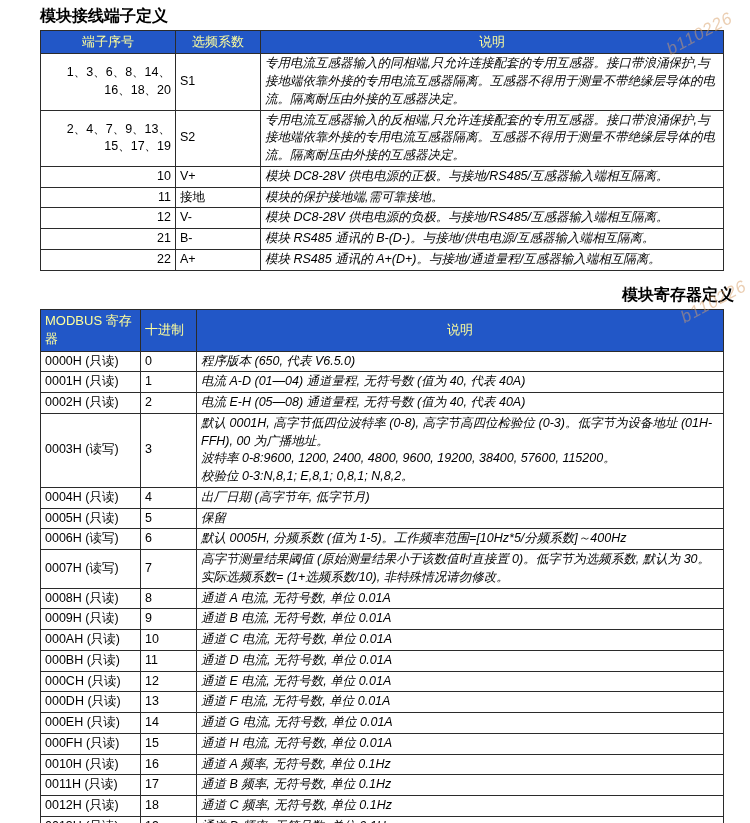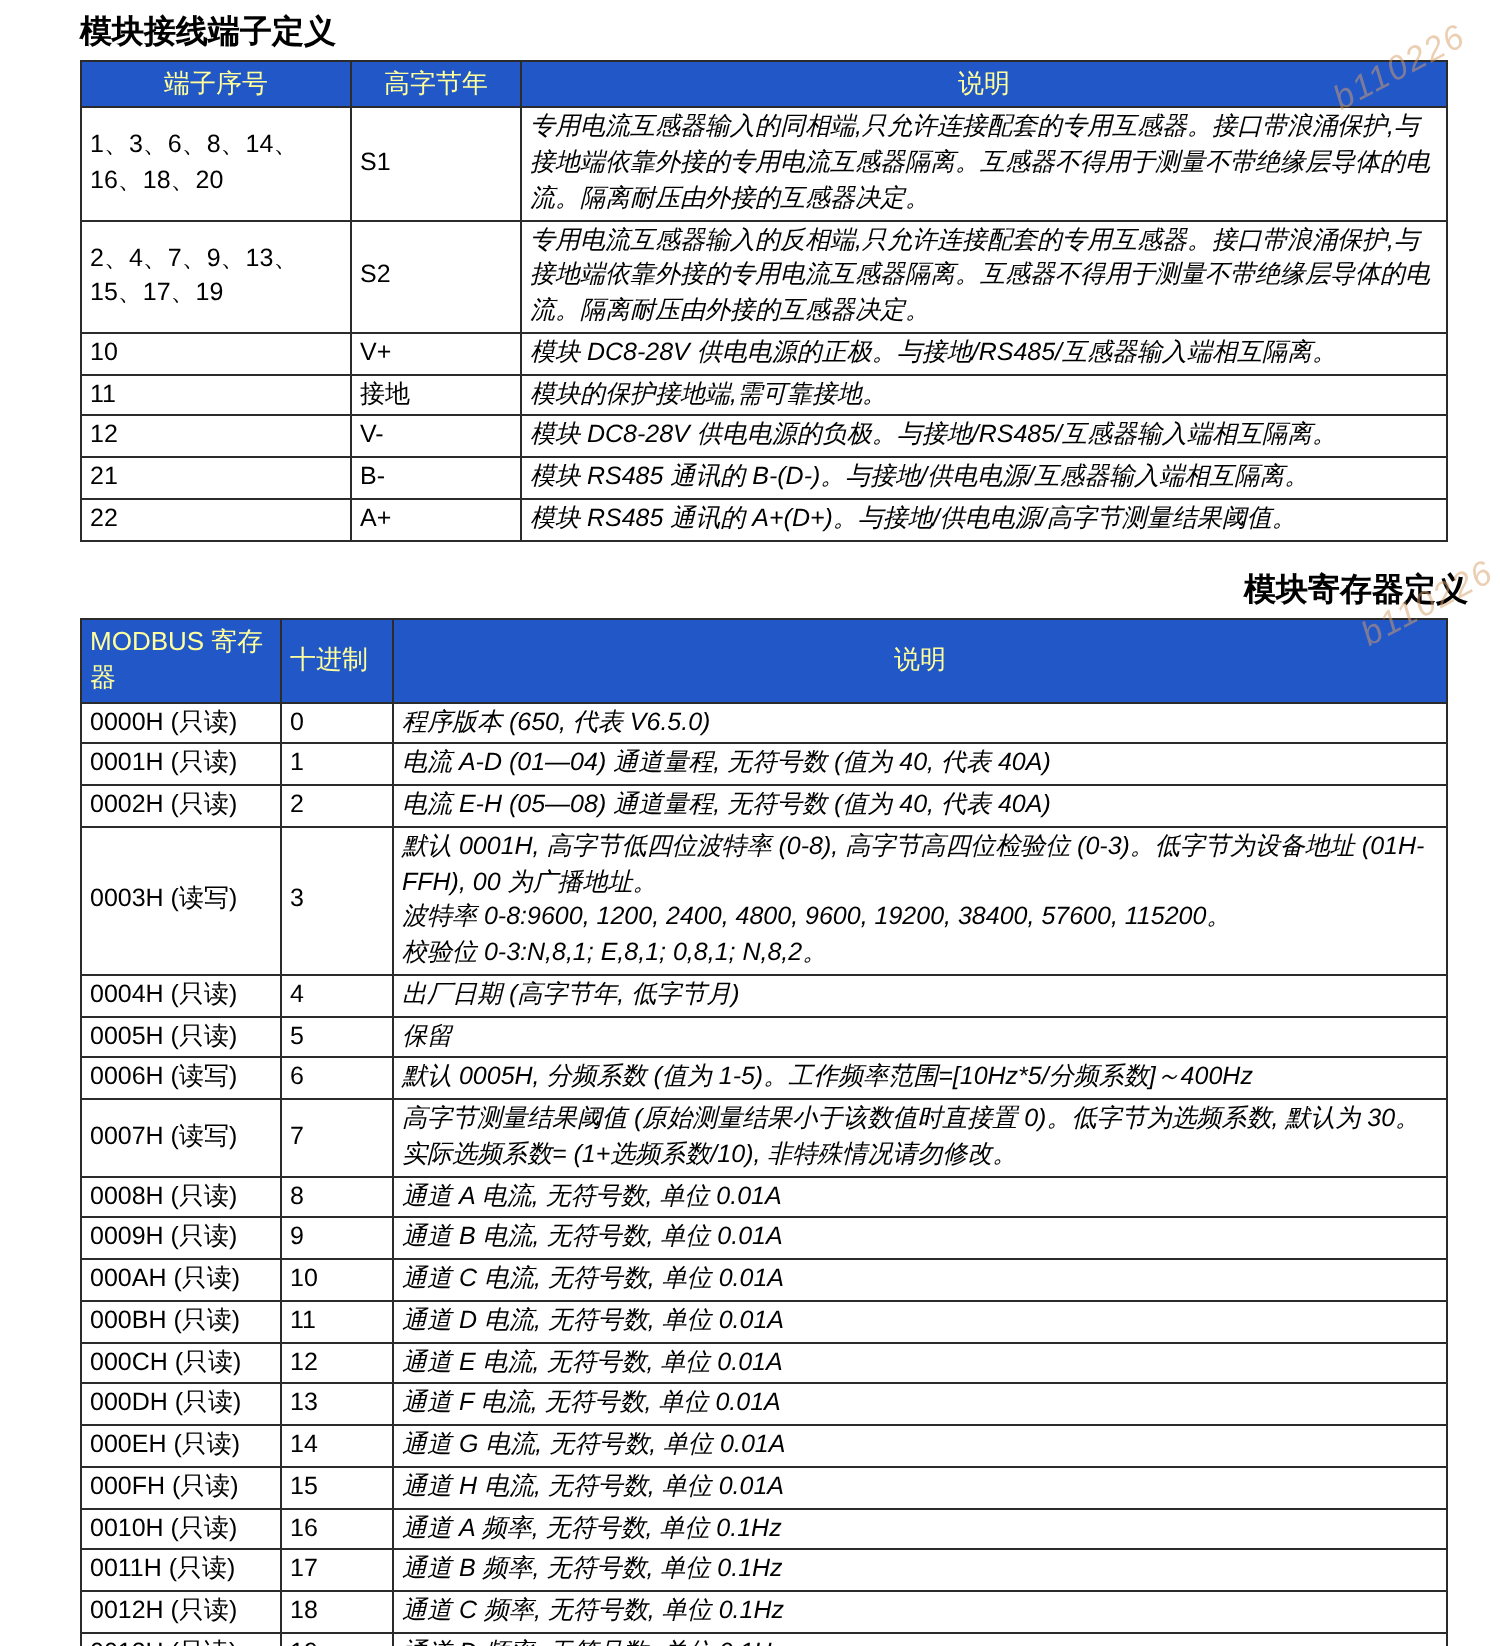--- a/index.html
+++ b/index.html
@@ -40,21 +40,21 @@
   }
   .tbl thead th {
     background: #2257c7;
     color: #ffff9c;
     font-weight: normal;
     font-size: 13px;
     padding: 2px 4px;
     text-align: center;
   }
   .tbl thead th.h-left { text-align: left; }
-  .cell-center { text-align: left; }
+  .cell-center { text-align: right; }
   .cell-left   { text-align: left; padding-left: 7px; }
   .cell-desc   { text-align: left; white-space: pre-wrap; font-style: italic; }
   .t1 col.c1 { width: 135px; }
   .t1 col.c2 { width: 85px;  }
   .t2 col.c1 { width: 100px; }
   .t2 col.c2 { width: 56px;  }
   .watermark {
     position: absolute;
     color: #d8a06a;
     opacity: 0.5;
@@ -80,21 +80,21 @@
 
   <table class="tbl t1">
     <colgroup>
         <col class="c1">
         <col class="c2">
         <col class="c3">
       </colgroup>
     <thead>
       <tr>
         <th>端子序号</th>
-        <th>高字节年</th>
+        <th>选频系数</th>
         <th>说明</th>
       </tr>
     </thead>
     <tbody>
         <tr>
           <td class="cell-center">1、3、6、8、14、16、18、20</td>
           <td class="cell-left">S1</td>
           <td class="cell-desc">专用电流互感器输入的同相端,只允许连接配套的专用互感器。接口带浪涌保护,与接地端依靠外接的专用电流互感器隔离。互感器不得用于测量不带绝缘层导体的电流。隔离耐压由外接的互感器决定。</td>
         </tr>
         <tr>
@@ -118,21 +118,21 @@
           <td class="cell-desc">模块 DC8-28V 供电电源的负极。与接地/RS485/互感器输入端相互隔离。</td>
         </tr>
         <tr>
           <td class="cell-center">21</td>
           <td class="cell-left">B-</td>
           <td class="cell-desc">模块 RS485 通讯的 B-(D-)。与接地/供电电源/互感器输入端相互隔离。</td>
         </tr>
         <tr>
           <td class="cell-center">22</td>
           <td class="cell-left">A+</td>
-          <td class="cell-desc">模块 RS485 通讯的 A+(D+)。与接地/供电电源/高字节测量结果阈值。</td>
+          <td class="cell-desc">模块 RS485 通讯的 A+(D+)。与接地/通道量程/互感器输入端相互隔离。</td>
         </tr>
       </tbody>
   </table>
 
   <div class="sec-title second">模块寄存器定义</div>
 
   <table class="tbl t2">
     <colgroup>
         <col class="c1">
         <col class="c2">

